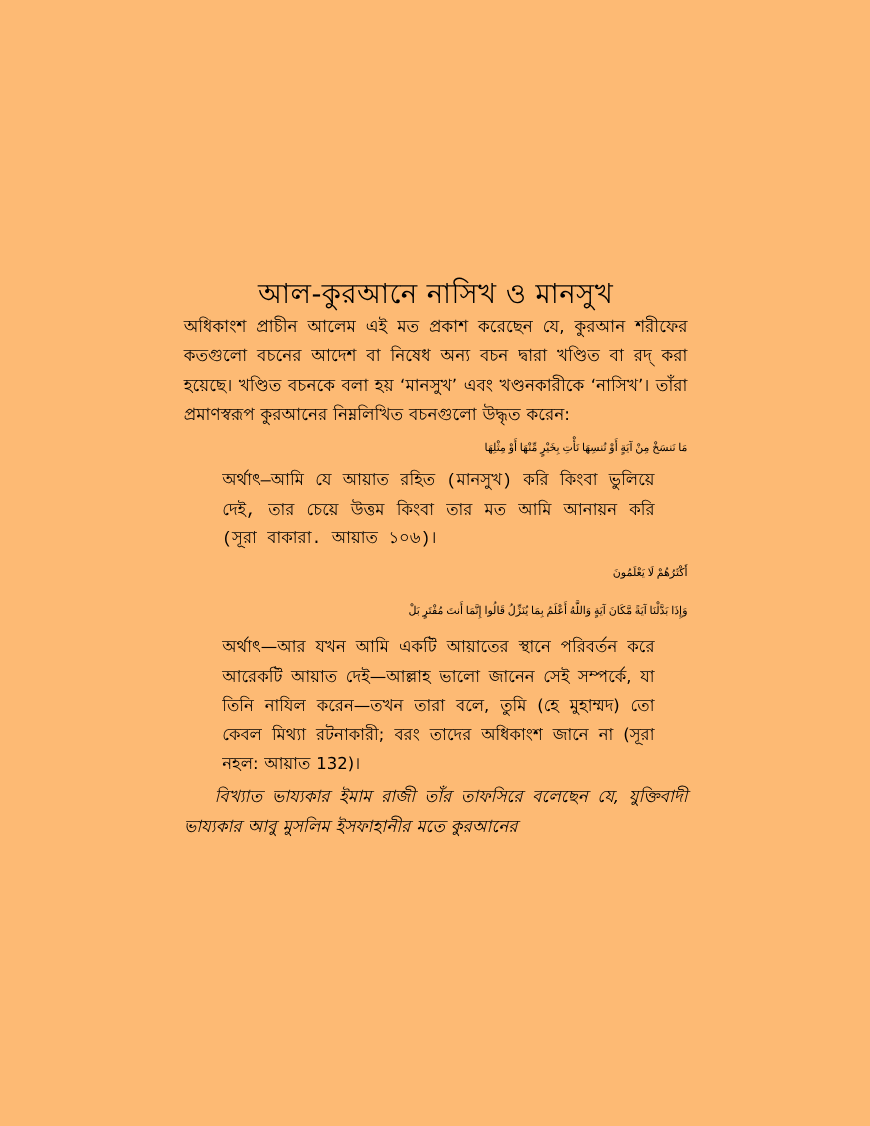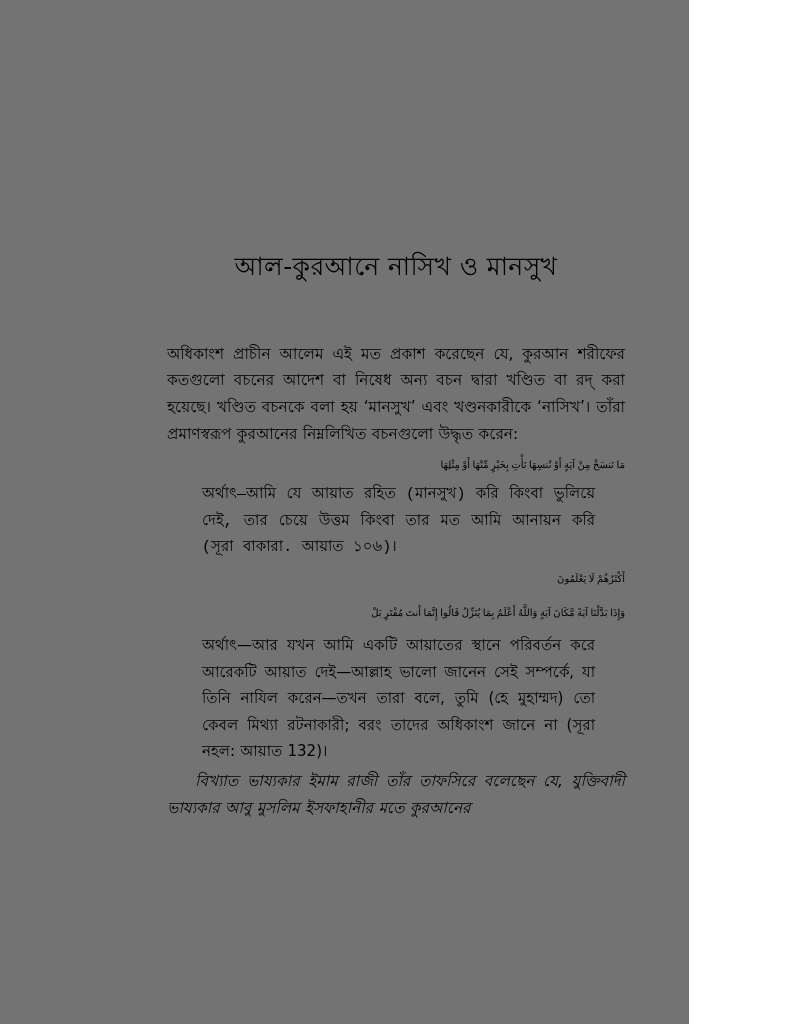--- a/index.html
+++ b/index.html
@@ -7,23 +7,23 @@
     margin: 0;
     padding: 0;
     background: #ffffff;
   }
   body {
     font-family: "Liberation Serif", "DejaVu Serif", serif;
     color: #000000;
   }
   .page {
     position: relative;
-    width: 689px;
+    width: 791px;
     height: 1024px;
-    background: #737373;
+    background: #fdba74;
     overflow: hidden;
     box-sizing: border-box;
   }
   .content {
     position: absolute;
     left: 167px;
     top: 0;
     width: 458px;
   }
   .doc-title {
@@ -40,21 +40,20 @@
   .body-para {
     font-family: "DejaVu Sans", "Liberation Sans", sans-serif;
     font-size: 15.3px;
     line-height: 26.6px;
     text-align: justify;
     text-align-last: left;
     margin: 0;
     word-spacing: 0.5px;
   }
   .para-gap-top {
-    margin-top: 57px;
   }
   .para-indent {
     text-indent: 28px;
   }
   .arabic-verse {
     font-family: Liberation Serif, serif;
     font-size: 10px;
     line-height: 21px;
     text-align: right;
     direction: rtl;

